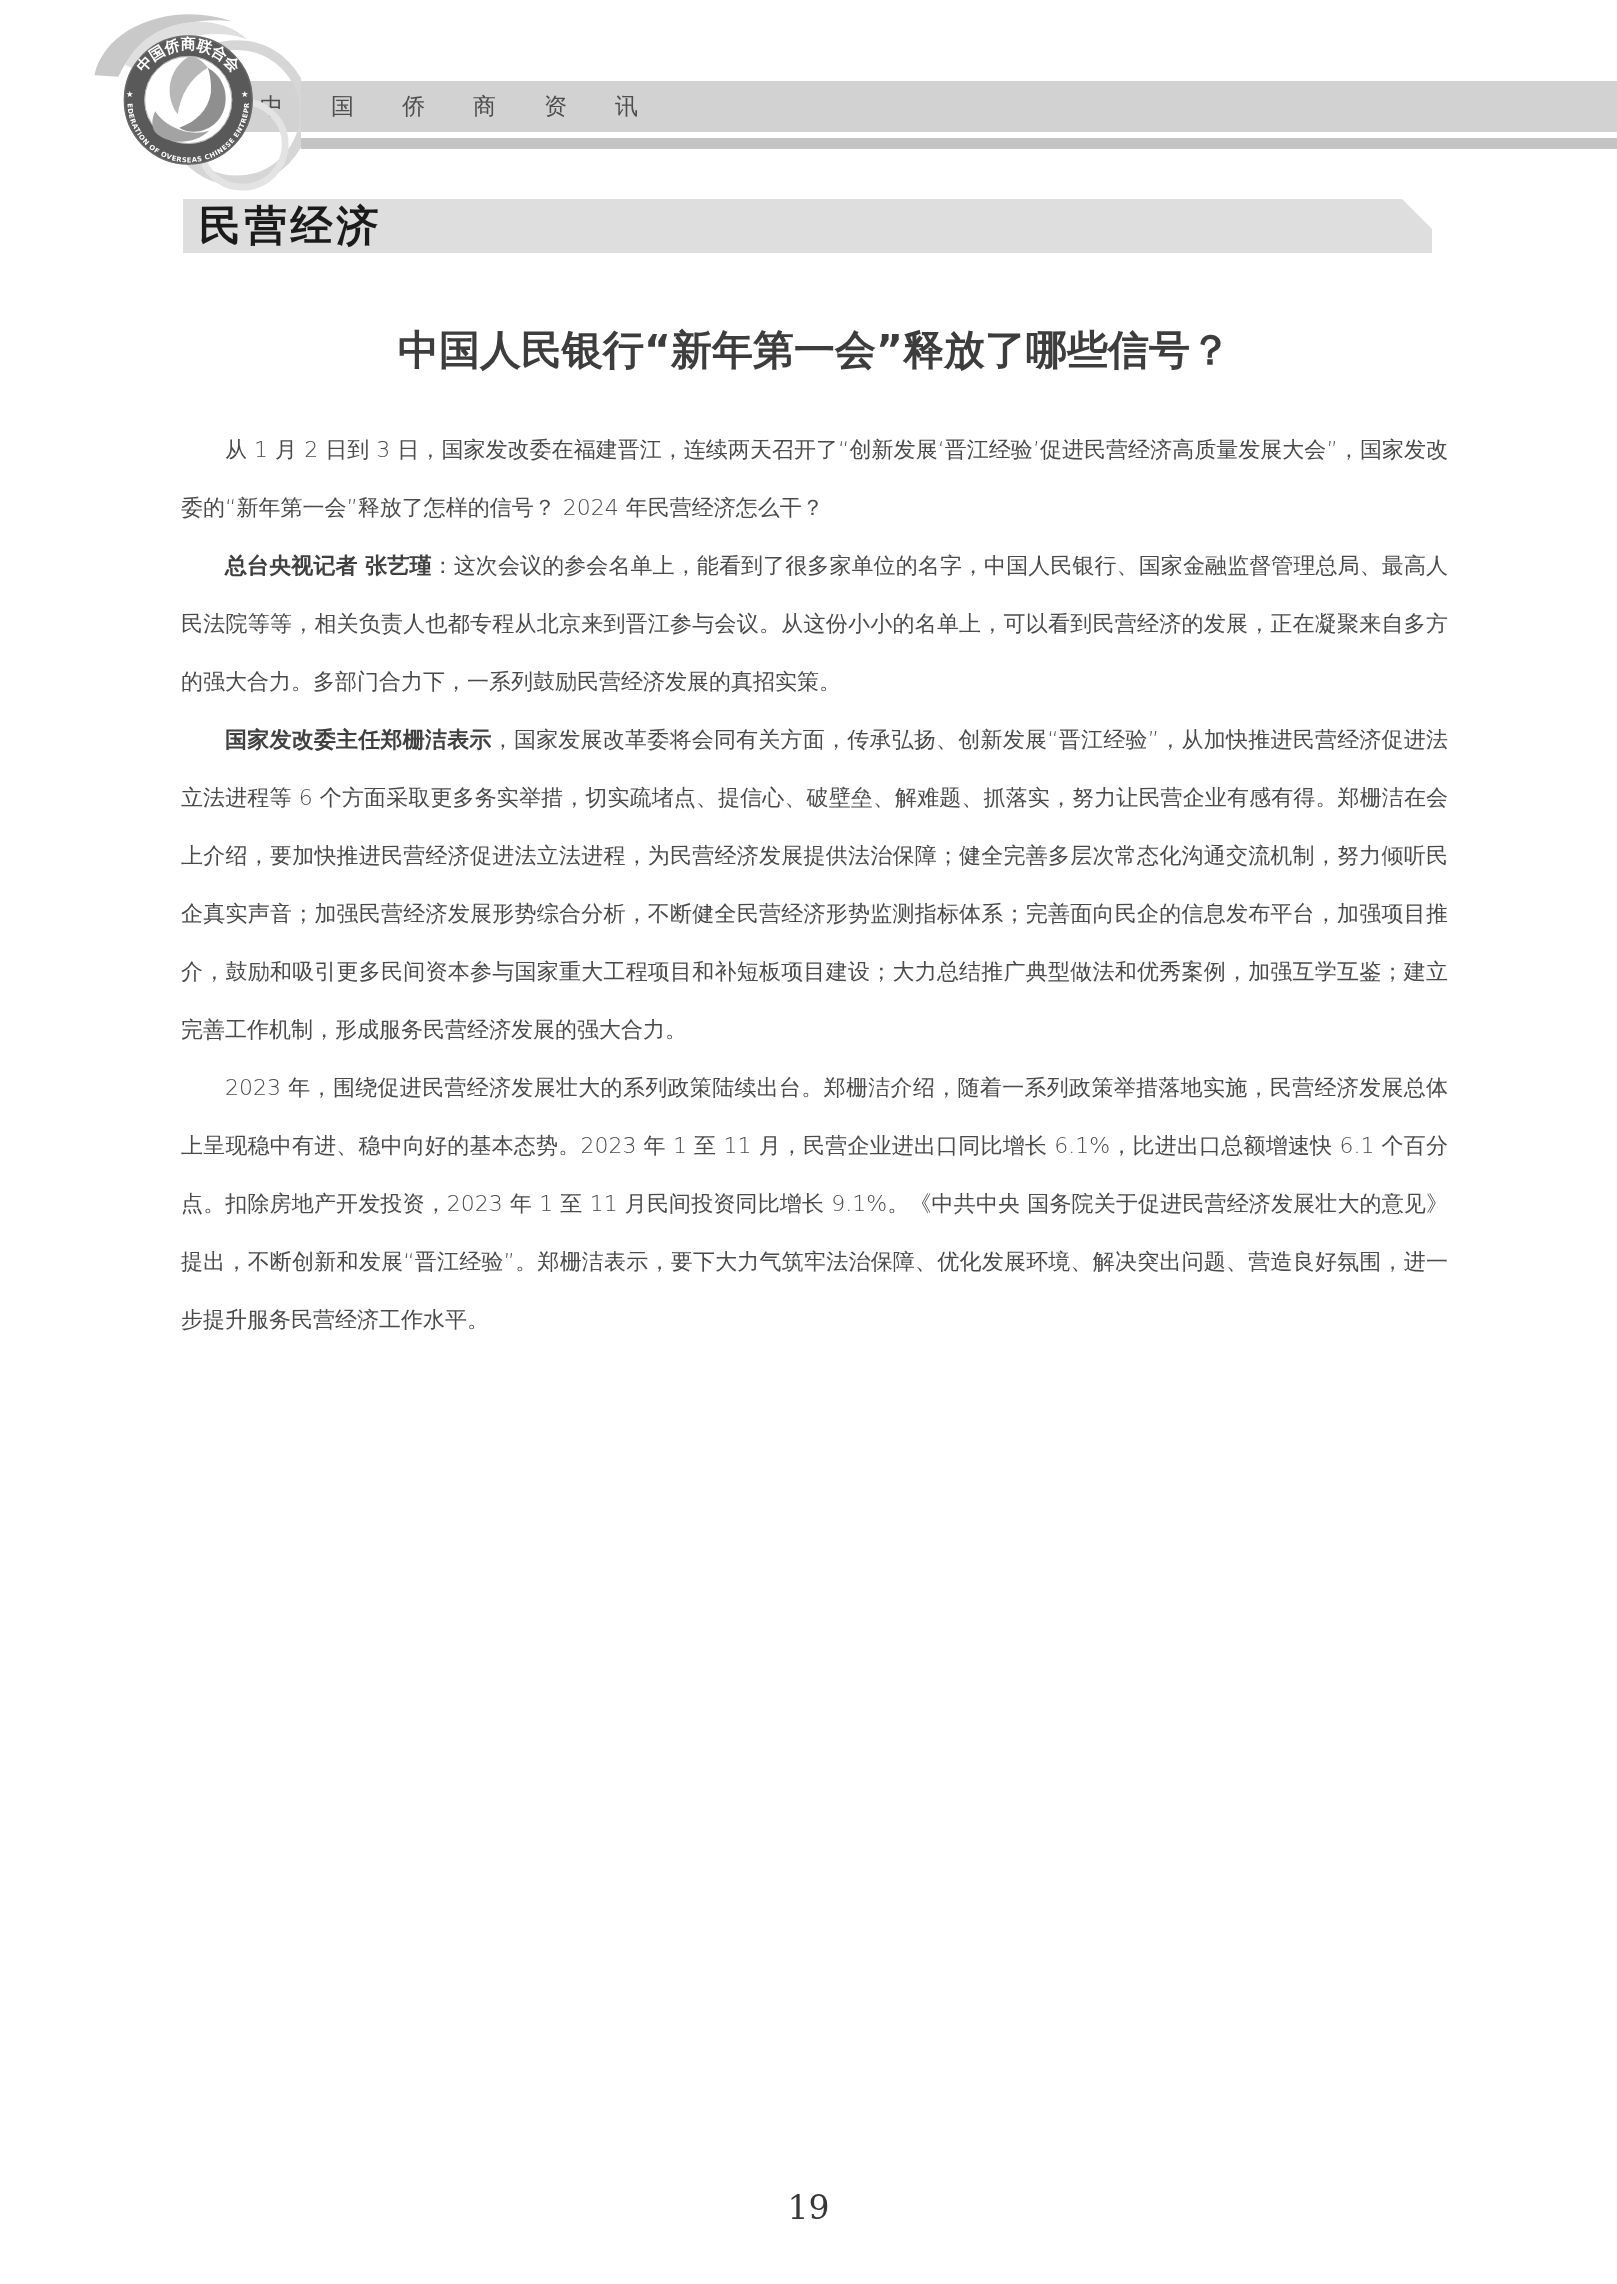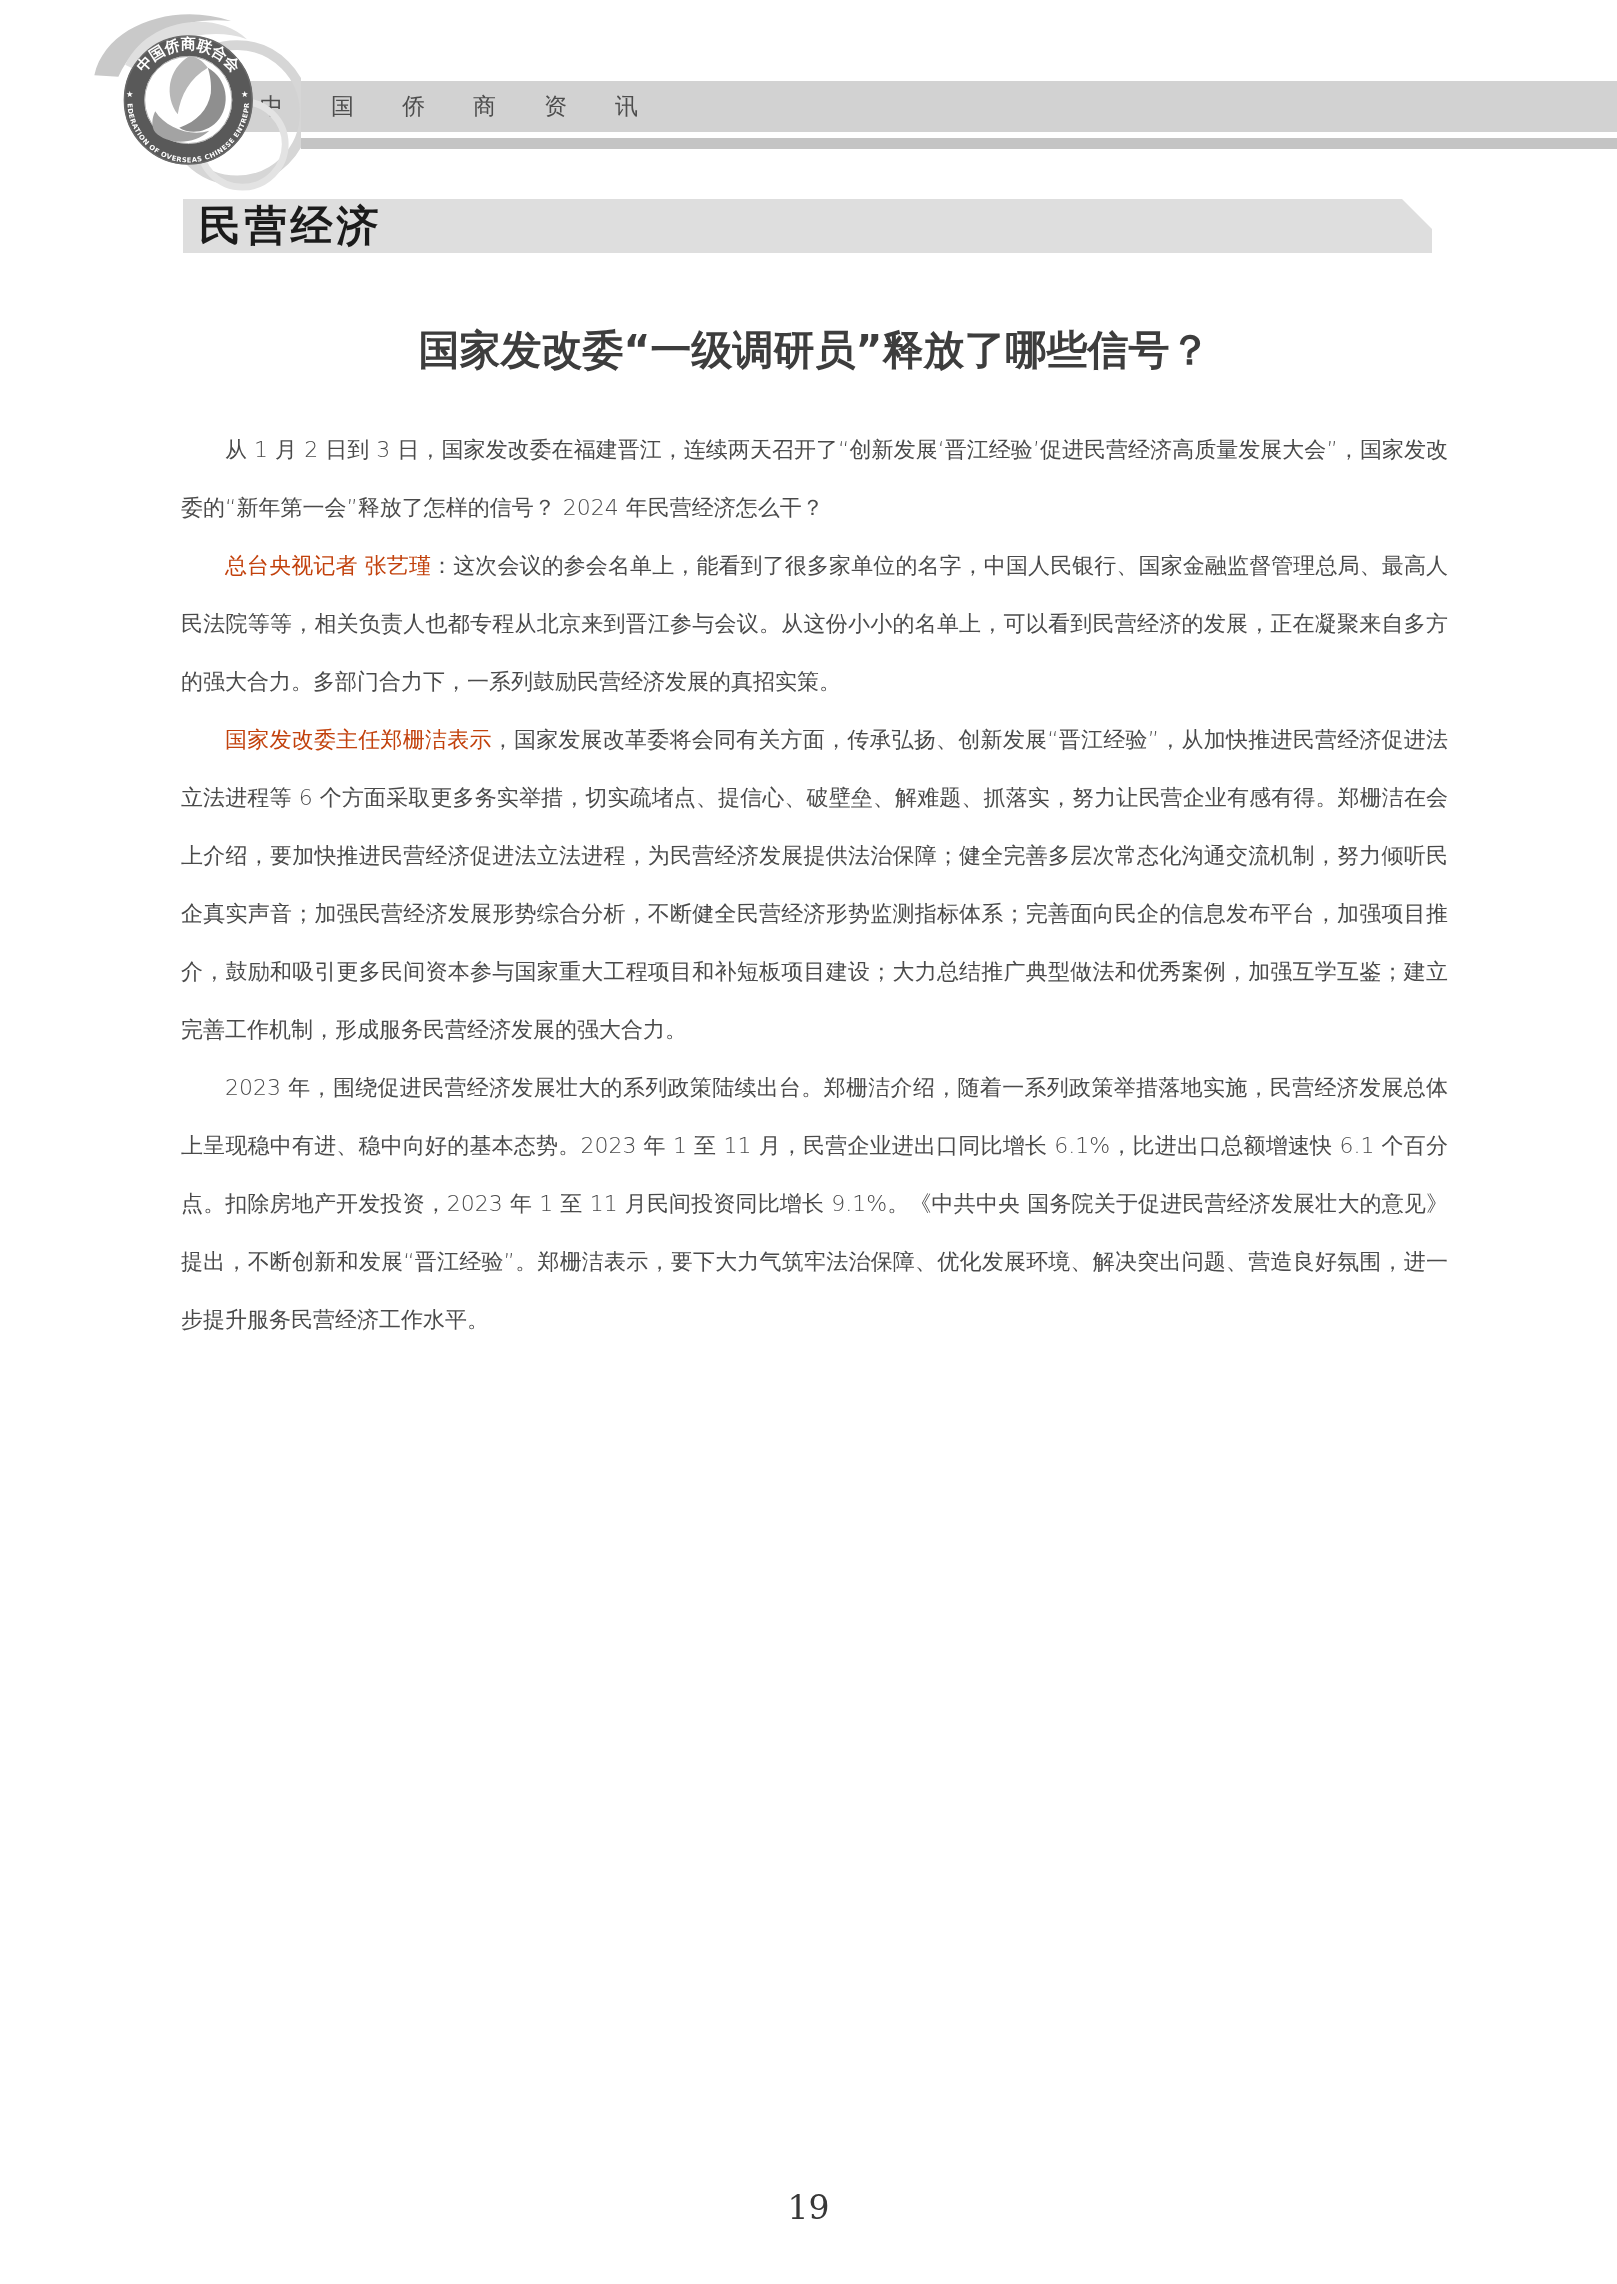--- a/index.html
+++ b/index.html
@@ -46,21 +46,21 @@
     font-size:41px;line-height:54px;font-weight:bold;
     text-align:center;color:#3d3d3d;
   }
   .article p{
     margin:0;
     font-size:22px;line-height:58px;
     text-align:justify;text-justify:inter-ideograph;
     text-indent:2em;
     font-weight:300;
   }
-  .lead{font-weight:normal;color:#c2410c;}
+  .lead{font-weight:bold;color:#404040;}
   
   .pagenum{
     position:absolute;left:0;right:0;top:2188px;
     text-align:center;
     font-family:"DejaVu Serif","Liberation Serif",serif;
     font-size:33px;color:#383838;
   }
 </style>
 </head>
 <body>
@@ -101,21 +101,21 @@
     </text>
     <text x="97" y="129" font-size="11" fill="#ffffff">★</text>
     <text x="250" y="129" font-size="11" fill="#ffffff">★</text>
   </svg>
 
   <div class="section-banner">
     <span class="section-label">民营经济</span>
   </div>
 
   <div class="article">
-    <h1>国家发改委“一级调研员”释放了哪些信号？</h1>
+    <h1>中国人民银行“新年第一会”释放了哪些信号？</h1>
 
     <p><b class="lead"></b><span></span><span>从 1 月 2 日到 3 日，国家发改委在福建晋江，连续两天召开了“创新发展‘晋江经验’促进民营经济高质量发展大会”，国家发改委的“新年第一会”释放了怎样的信号？ 2024 年民营经济怎么干？</span></p>
 
     <p><b class="lead">总台央视记者 张艺瑾</b><span>：</span><span>这次会议的参会名单上，能看到了很多家单位的名字，中国人民银行、国家金融监督管理总局、最高人民法院等等，相关负责人也都专程从北京来到晋江参与会议。从这份小小的名单上，可以看到民营经济的发展，正在凝聚来自多方的强大合力。多部门合力下，一系列鼓励民营经济发展的真招实策。</span></p>
 
     <p><b class="lead">国家发改委主任郑栅洁表示</b><span>，</span><span>国家发展改革委将会同有关方面，传承弘扬、创新发展“晋江经验”，从加快推进民营经济促进法立法进程等 6 个方面采取更多务实举措，切实疏堵点、提信心、破壁垒、解难题、抓落实，努力让民营企业有感有得。郑栅洁在会上介绍，要加快推进民营经济促进法立法进程，为民营经济发展提供法治保障；健全完善多层次常态化沟通交流机制，努力倾听民企真实声音；加强民营经济发展形势综合分析，不断健全民营经济形势监测指标体系；完善面向民企的信息发布平台，加强项目推介，鼓励和吸引更多民间资本参与国家重大工程项目和补短板项目建设；大力总结推广典型做法和优秀案例，加强互学互鉴；建立完善工作机制，形成服务民营经济发展的强大合力。</span></p>
 
     <p><b class="lead"></b><span></span><span>2023 年，围绕促进民营经济发展壮大的系列政策陆续出台。郑栅洁介绍，随着一系列政策举措落地实施，民营经济发展总体上呈现稳中有进、稳中向好的基本态势。2023 年 1 至 11 月，民营企业进出口同比增长 6.1%，比进出口总额增速快 6.1 个百分点。扣除房地产开发投资，2023 年 1 至 11 月民间投资同比增长 9.1%。《中共中央 国务院关于促进民营经济发展壮大的意见》提出，不断创新和发展“晋江经验”。郑栅洁表示，要下大力气筑牢法治保障、优化发展环境、解决突出问题、营造良好氛围，进一步提升服务民营经济工作水平。</span></p>
 
 

